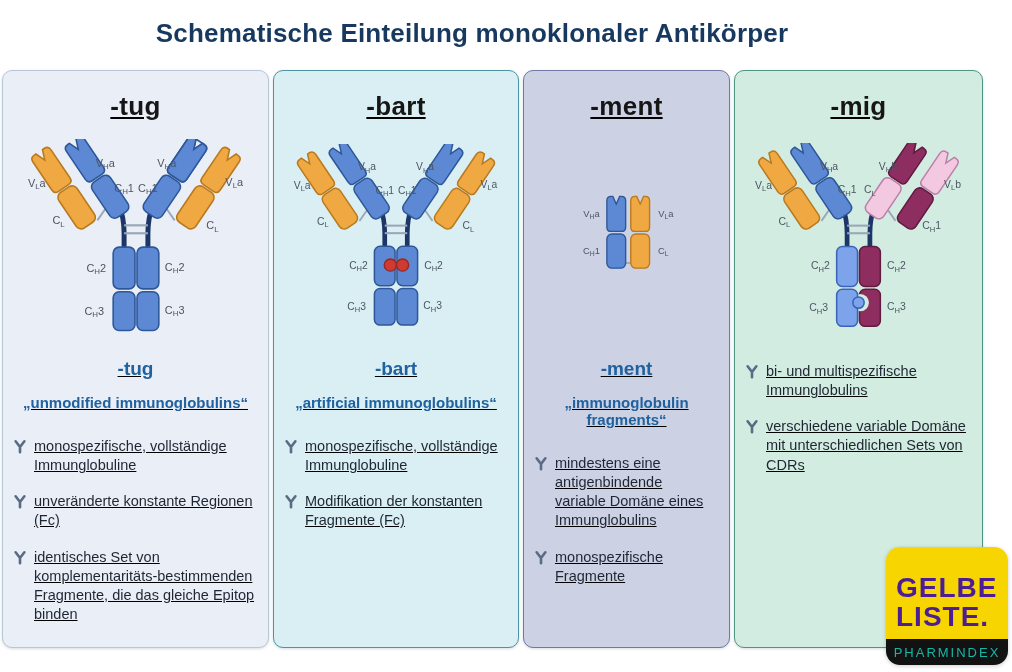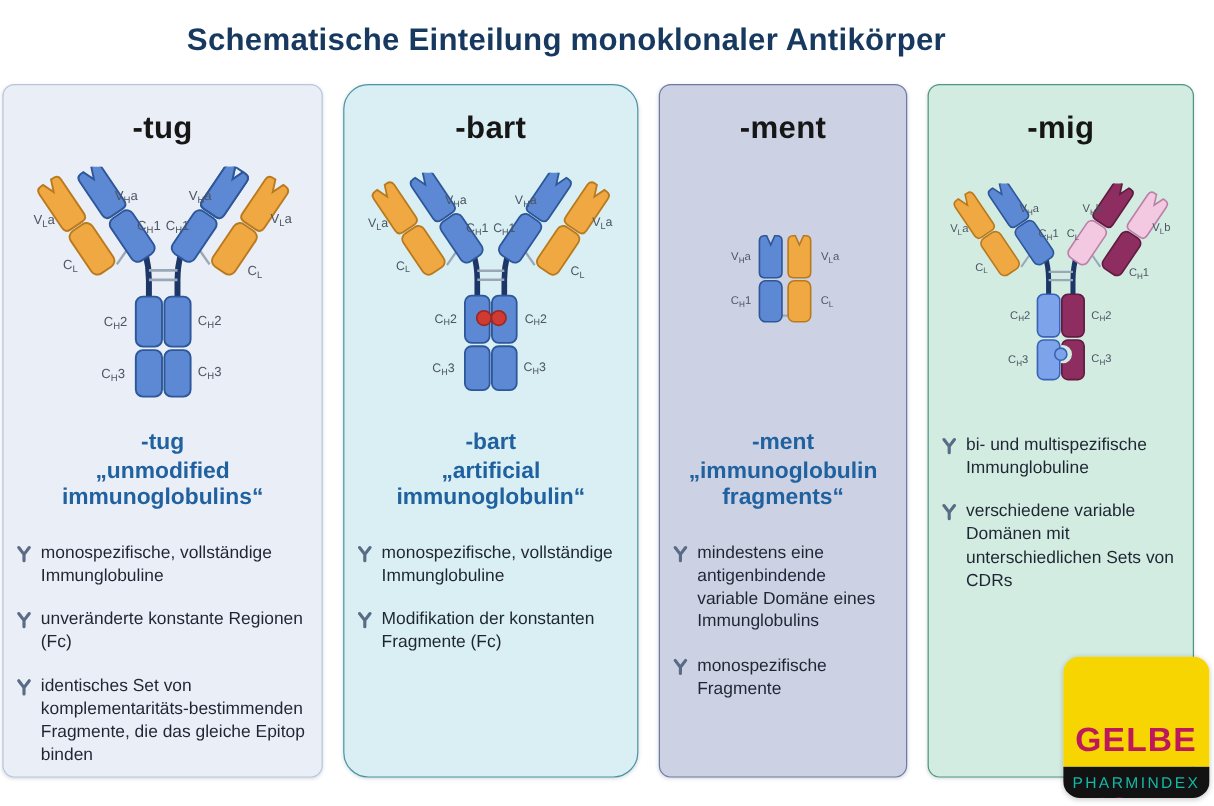--- a/index.html
+++ b/index.html
@@ -4,37 +4,37 @@
 <style>
   * { margin:0; padding:0; box-sizing:border-box; }
   html,body { width:1012px; height:672px; background:#fff; overflow:hidden;
     font-family:"Liberation Sans", sans-serif; }
   body { position:relative; }
 
   .title { position:absolute; top:18px; left:0; width:1012px; text-align:center;
     transform:translateX(-34px); font-size:26px; font-weight:bold;
     color:var(--titleText); letter-spacing:.2px; }
 
-  .panels { position:absolute; top:70px; left:2px; display:flex; gap:17px; }
+  .panels { position:absolute; top:70px; left:2px; display:flex; gap:4px;text-decoration:underline; }
   .panel { height:578px; border:1.6px solid; border-radius:10px; position:relative;
     box-shadow:0 1px 3px rgba(40,60,90,.18); }
   .panel.p0 { width:267px; } .panel.p1 { width:246px; }
-  .panel.p2 { width:207px; } .panel.p3 { width:222px; }
+  .panel.p2 { width:207px; } .panel.p3 { width:249px; }
 
   .phead { margin-top:20px; text-align:center; font-size:26px; font-weight:bold;
     color:#161616; letter-spacing:.3px; }
 
   .diagram { height:200px; margin-top:14px; display:flex; align-items:center;
     justify-content:center; }
   .abx { display:block; width:100%; max-width:258px; height:auto; }
   .abf { display:block; width:228px; height:auto; }
 
   .subblock { margin-top:22px; text-align:center; padding:0 6px; }
   .subname { font-size:19px; font-weight:bold; color:var(--accentBlue); }
-  .subtitle { font-size:19px; font-weight:bold; color:var(--accentBlue); margin-top:2px; }
+  .subtitle { font-size:15px; font-weight:bold; color:var(--accentBlue); margin-top:14px; }
 
   .bullets { list-style:none; margin-top:26px; padding:0 12px 0 10px; }
   .bullets li { display:flex; gap:7px; margin-bottom:17px; }
   .bullets .btext { font-size:14.5px; line-height:1.32; color:var(--bodyText); }
   .bicon { width:14px; height:16px; flex:0 0 14px; margin-top:2px; }
   .bicon path { stroke:var(--iconSlate); stroke-width:3; stroke-linecap:round; fill:none; }
 
   
   .c-blue  { fill:var(--blue);   stroke:var(--blueDk);   stroke-width:1.6; }
   .c-orange{ fill:var(--orange); stroke:var(--orangeDk); stroke-width:1.6; }
@@ -49,21 +49,21 @@
   .dlabel { font-family:"Liberation Sans", sans-serif; font-size:11px;
     fill:var(--labelGray); text-anchor:middle; }
   .dlabel .sub { font-size:8px; }
   .dlabel .post { font-size:11px; }
 
   
   .logo { position:absolute; left:886px; top:547px; width:122px; z-index:5;
     border-radius:14px; overflow:hidden; box-shadow:0 1px 4px rgba(0,0,0,.2); }
   .logo-yellow { background:var(--logoYellow); height:92px; padding:26px 0 0 10px; }
   .logo-yellow div { font-size:28px; font-weight:bold; letter-spacing:1px;
-    line-height:1.04; color:#be185d;margin-top:29px; }
+    line-height:1.04; color:#4c1d95; }
   .logo-black { background:var(--logoBlack); height:26px; display:flex;
     align-items:center; justify-content:center; }
   .logo-black span { color:#14b8a6; font-size:13px; letter-spacing:2px; }
 </style>
 </head>
 <body>
 
 <h1 class="title">Schematische Einteilung monoklonaler Antikörper</h1>
 
 <div class="panels">
@@ -132,21 +132,21 @@
       </li>
       <li>
         <svg class="bicon" viewBox="0 0 16 17">
             <path d="M3,2 L8,8.5 M13,2 L8,8.5 M8,8.5 L8,14.5"></path>
           </svg>
         <span class="btext">identisches Set von komplementaritäts-bestimmenden Fragmente, die das gleiche Epitop binden</span>
       </li>
     </ul>
   </section>
 
-  <section class="panel p1" style="background: rgb(217, 239, 243); border-color: rgb(75, 148, 164); border-radius: 21px; --pbg: #d9eff3;">
+  <section class="panel p1" style="background: rgb(217, 239, 243); border-color: rgb(75, 148, 164); --pbg: #d9eff3;">
     <h2 class="phead">-bart</h2>
     <div class="diagram">
       <svg class="abx" viewBox="0 0 260 196">
         <path class="hinge" d="M113,66 Q118,80 118,95 L118,111"></path>
         <path class="hinge" d="M147,66 Q142,80 142,95 L142,111"></path>
         <line class="ss" x1="118" y1="87" x2="142" y2="87"></line>
         <line class="ss" x1="118" y1="95" x2="142" y2="95"></line>
         <g transform="translate(116,76) rotate(-34)">
           <line class="con" x1="-11" y1="-14" x2="-24" y2="-9"></line>
           <g transform="translate(-34,-10)">
@@ -180,21 +180,21 @@
         <text class="dlabel" x="229" y="47"><tspan>V</tspan><tspan class="sub" dy="2.5">L</tspan><tspan class="post" dy="-2.5">a</tspan></text>
         <text class="dlabel" x="207" y="91"><tspan>C</tspan><tspan class="sub" dy="2.5">L</tspan></text>
         <text class="dlabel" x="90" y="133"><tspan>C</tspan><tspan class="sub" dy="2.5">H</tspan><tspan class="post" dy="-2.5">2</tspan></text>
         <text class="dlabel" x="170" y="133"><tspan>C</tspan><tspan class="sub" dy="2.5">H</tspan><tspan class="post" dy="-2.5">2</tspan></text>
         <text class="dlabel" x="88" y="177"><tspan>C</tspan><tspan class="sub" dy="2.5">H</tspan><tspan class="post" dy="-2.5">3</tspan></text>
         <text class="dlabel" x="169" y="176"><tspan>C</tspan><tspan class="sub" dy="2.5">H</tspan><tspan class="post" dy="-2.5">3</tspan></text>
       </svg>
     </div>
     <div class="subblock">
       <div class="subname">-bart</div>
-      <div class="subtitle">„artificial immunoglobulin“</div>
+      <div class="subtitle">„artificial immunoglobulins“</div>
     </div>
     <ul class="bullets">
       <li>
         <svg class="bicon" viewBox="0 0 16 17">
             <path d="M3,2 L8,8.5 M13,2 L8,8.5 M8,8.5 L8,14.5"></path>
           </svg>
         <span class="btext">monospezifische, vollständige Immunglobuline</span>
       </li>
       <li>
         <svg class="bicon" viewBox="0 0 16 17">
@@ -284,27 +284,27 @@
         <text class="dlabel" x="170" y="133"><tspan>C</tspan><tspan class="sub" dy="2.5">H</tspan><tspan class="post" dy="-2.5">2</tspan></text>
         <text class="dlabel" x="88" y="177"><tspan>C</tspan><tspan class="sub" dy="2.5">H</tspan><tspan class="post" dy="-2.5">3</tspan></text>
         <text class="dlabel" x="170" y="176"><tspan>C</tspan><tspan class="sub" dy="2.5">H</tspan><tspan class="post" dy="-2.5">3</tspan></text>
       </svg>
     </div>
     <ul class="bullets">
       <li>
         <svg class="bicon" viewBox="0 0 16 17">
             <path d="M3,2 L8,8.5 M13,2 L8,8.5 M8,8.5 L8,14.5"></path>
           </svg>
-        <span class="btext">bi- und multispezifische Immunglobuline</span>
-      </li>
-      <li>
-        <svg class="bicon" viewBox="0 0 16 17">
-            <path d="M3,2 L8,8.5 M13,2 L8,8.5 M8,8.5 L8,14.5"></path>
-          </svg>
-        <span class="btext">verschiedene variable Domänen mit unterschiedlichen Sets von CDRs</span>
+        <span class="btext">bi- und multispezifische Immunglobulins</span>
+      </li>
+      <li>
+        <svg class="bicon" viewBox="0 0 16 17">
+            <path d="M3,2 L8,8.5 M13,2 L8,8.5 M8,8.5 L8,14.5"></path>
+          </svg>
+        <span class="btext">verschiedene variable Domäne mit unterschiedlichen Sets von CDRs</span>
       </li>
     </ul>
   </section>
 </div>
 
 <div class="logo">
   <div class="logo-yellow">
     <div>GELBE</div>
     <div>LISTE.</div>
   </div>

